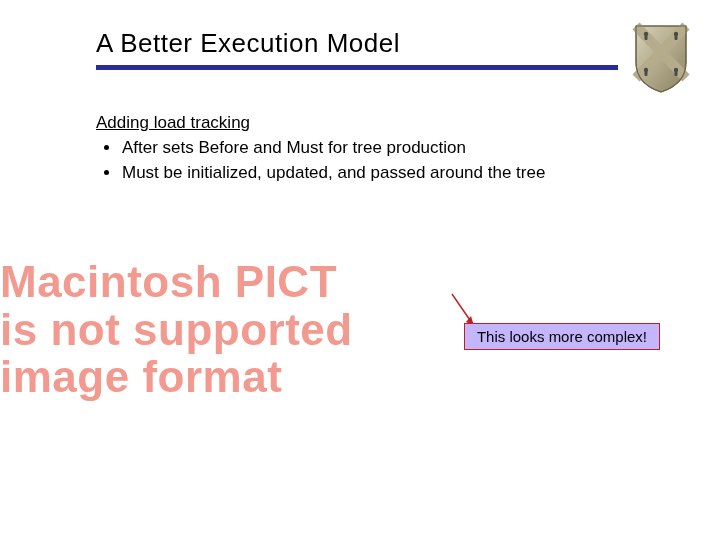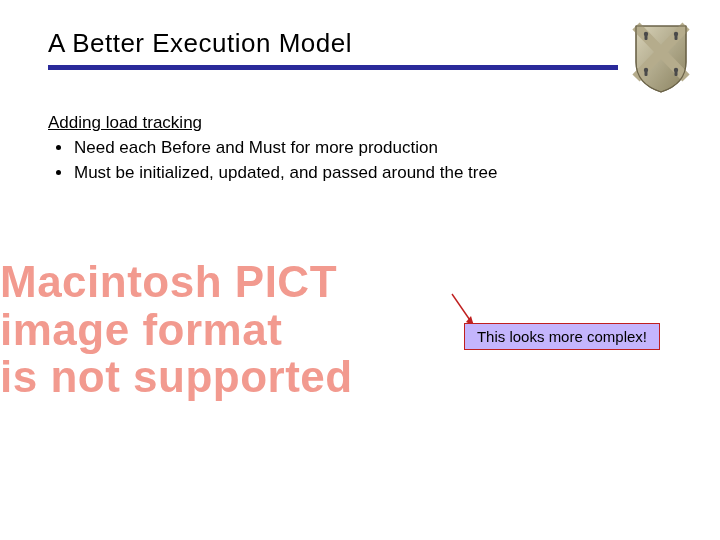--- a/index.html
+++ b/index.html
@@ -11,20 +11,21 @@
     font-family: "Comic Sans MS", "Trebuchet MS", Verdana, sans-serif;
     color: #000;
     overflow: hidden;
     position: relative;
   }
   .slide {
     position: relative;
     width: 720px;
     height: 428px;
     box-sizing: border-box;
+    padding-left: 48px;
   }
   .header-row {
     display: flex;
     align-items: flex-start;
     padding: 28px 30px 0 48px;
   }
   .title-col {
     flex: 1;
   }
   .slide-title {
@@ -139,32 +140,32 @@
             <rect x="42.5" y="49" width="3" height="5" rx="1"></rect>
         </g>
       </svg>
     </div>
   </div>
 
   <div class="body">
     <div class="lead">Adding load tracking</div>
     <ul class="bullets">
       <li>
-        <span>Need each </span><span class="em">Before</span><span> and </span><span class="em">Must</span><span> for more production</span>
+        <span>After sets </span><span class="em">Before</span><span> and </span><span class="em">Must</span><span> for tree production</span>
       </li>
       <li>
         <span>Must be initialized, updated, and passed around the tree</span>
       </li>
     </ul>
   </div>
 
   <div class="pict-block">
     <div>Macintosh PICT</div>
+    <div>is not supported</div>
     <div>image format</div>
-    <div>is not supported</div>
   </div>
 
   <svg class="arrow-svg" width="36" height="40">
     <line x1="6" y1="2" x2="28" y2="34" stroke="#c02020" stroke-width="1.4"></line>
     <polygon points="28,34 20,30 25,24" fill="#c02020"></polygon>
   </svg>
 
   <div class="callout-wrap">
     <div class="callout-box">This looks more complex!</div>
   </div>

